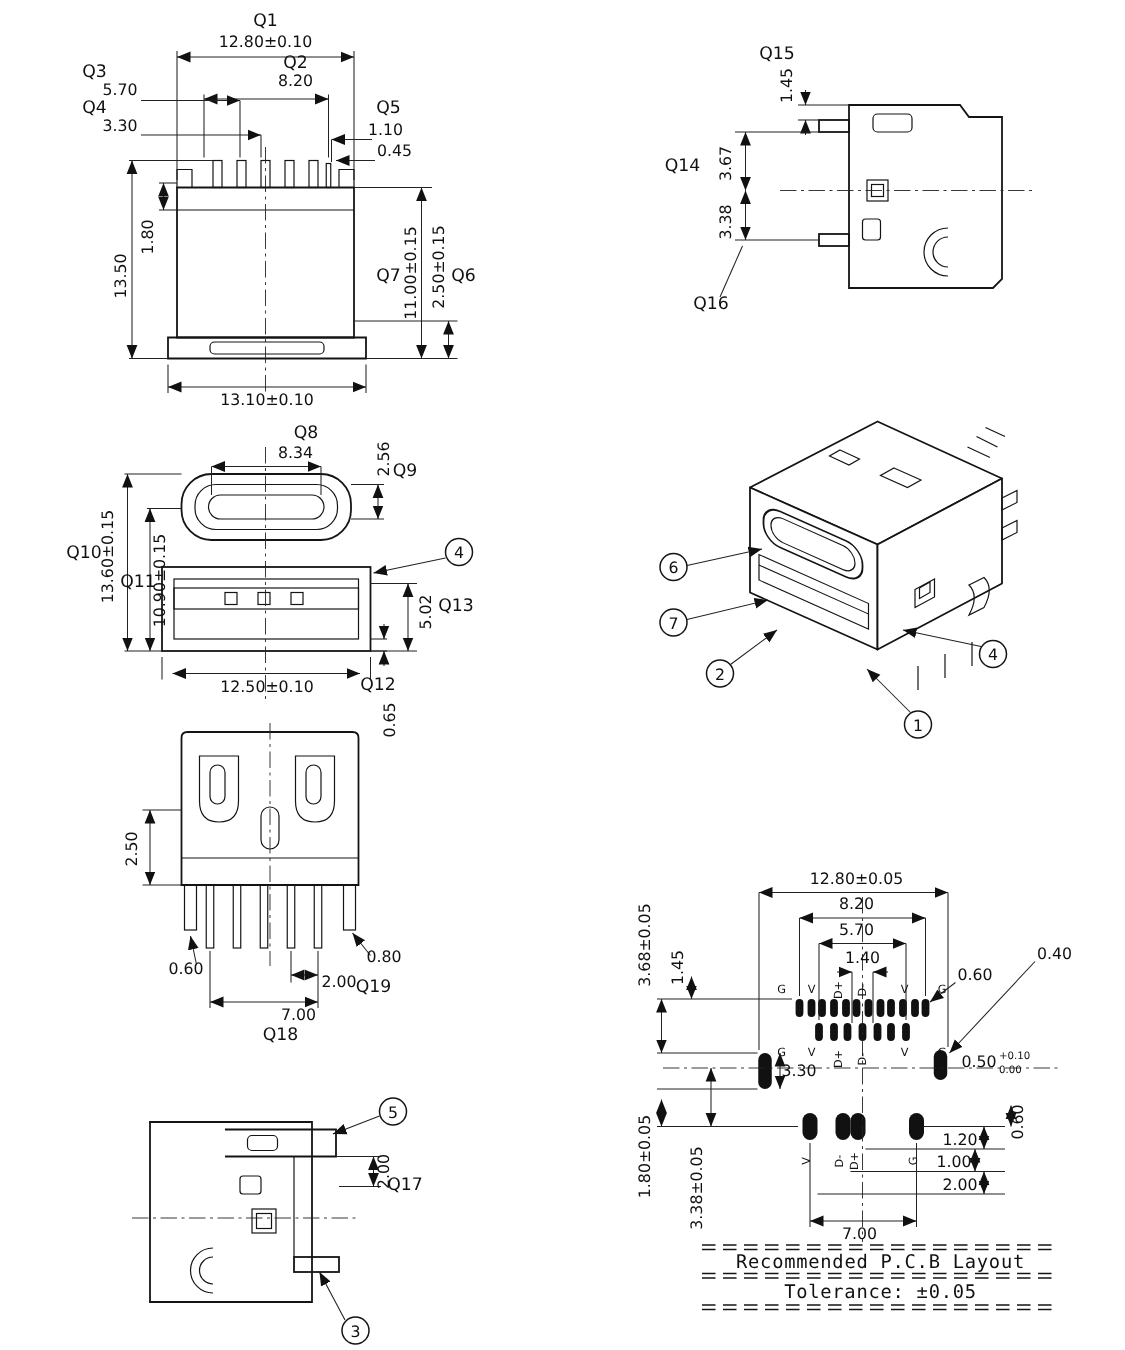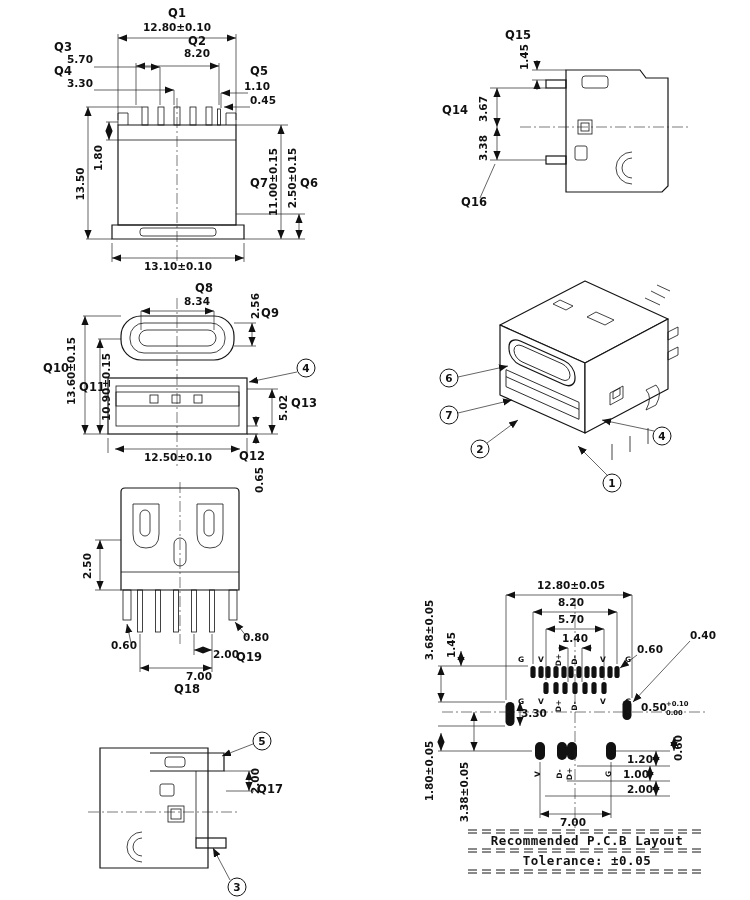--- a/index.html
+++ b/index.html
@@ -1,16 +1,16 @@
 <!DOCTYPE html>
 <html><head>
 <meta charset="utf-8">
 <style>
   html,body{margin:0;padding:0;background:#fff;}
-  #stage{width:750px;height:900px;position:relative;background:#fff;overflow:hidden;font-weight:bold;}
+  #stage{width:750px;height:900px;position:relative;background:#fff;overflow:hidden;}
   svg{display:block;}
   .ln{fill:none;stroke:#141414;stroke-width:1.2;stroke-linejoin:miter;}
   .face{fill:#fff;stroke:#141414;stroke-width:1.2;stroke-linejoin:round;}
   .thin{fill:none;stroke:#141414;stroke-width:0.8;}
   .dim{fill:none;stroke:#222;stroke-width:0.7;}
   .cl{fill:none;stroke:#222;stroke-width:0.6;stroke-dasharray:11 3 2 3;}
   .dash{fill:none;stroke:#141414;stroke-width:1;stroke-dasharray:9 5;}
   text{font-family:"DejaVu Sans",sans-serif;fill:#111;}
   .dt{font-size:10.5px;text-anchor:middle;}
   .qt{font-size:11.5px;text-anchor:middle;}

